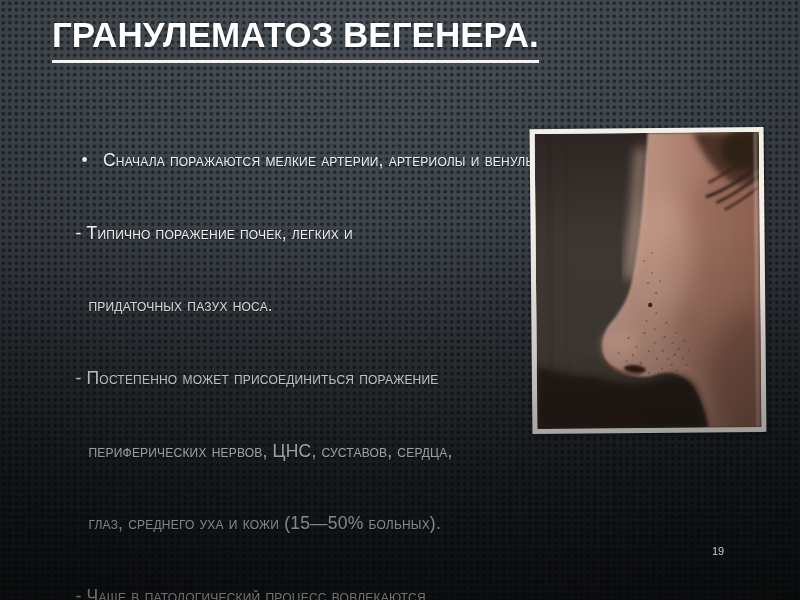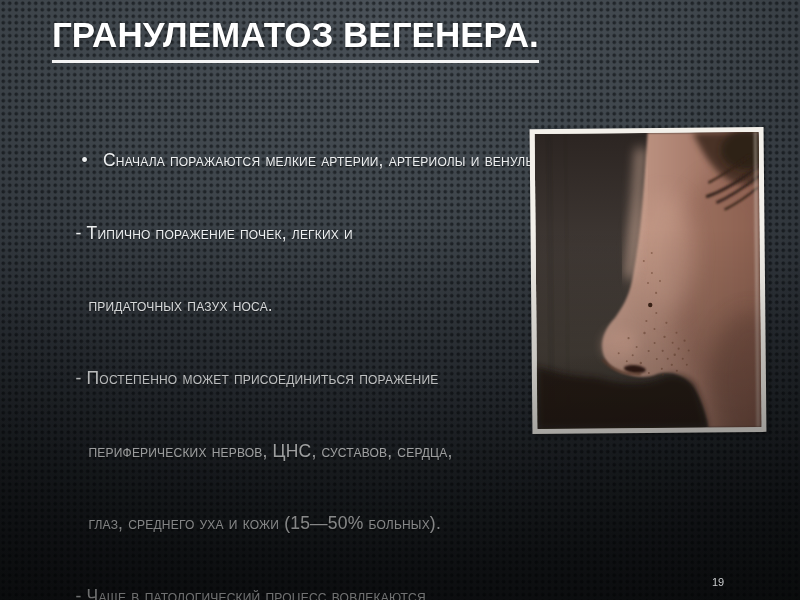--- a/index.html
+++ b/index.html
@@ -53,21 +53,21 @@
     width: 234px; height: 305px;
     background: #f3f0ea;
     padding: 5px; box-sizing: border-box;
     transform: rotate(-0.55deg);
     box-shadow: 2px 2px 5px rgba(0,0,0,0.45);
   }
   .photo-frame svg { display: block; width: 100%; height: 100%; }
   .page-number {
     position: absolute; left: 706px; top: 545px; z-index: 6;
     width: 24px; text-align: center;
-    font-size: 11px; color: #c9cbcd; margin-top: 31px;
+    font-size: 11px; color: #c9cbcd;
   }
 </style>
 </head>
 <body>
 
 <div class="slide">
 
   <div class="title">
     <span class="title-text">ГРАНУЛЕМАТОЗ ВЕГЕНЕРА.</span>
   </div>

